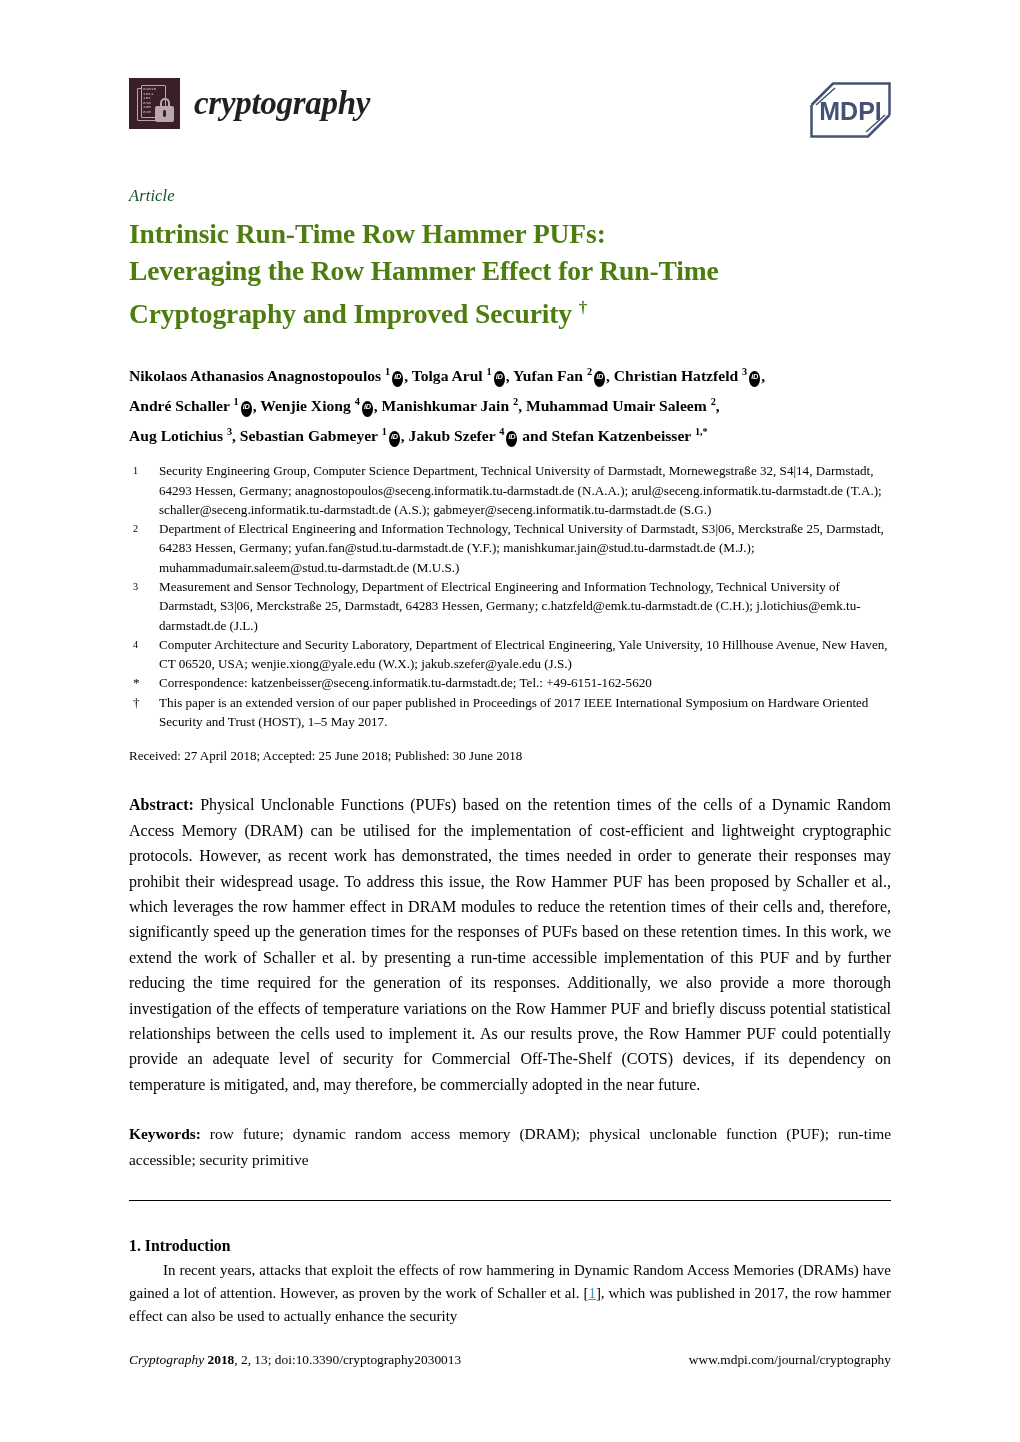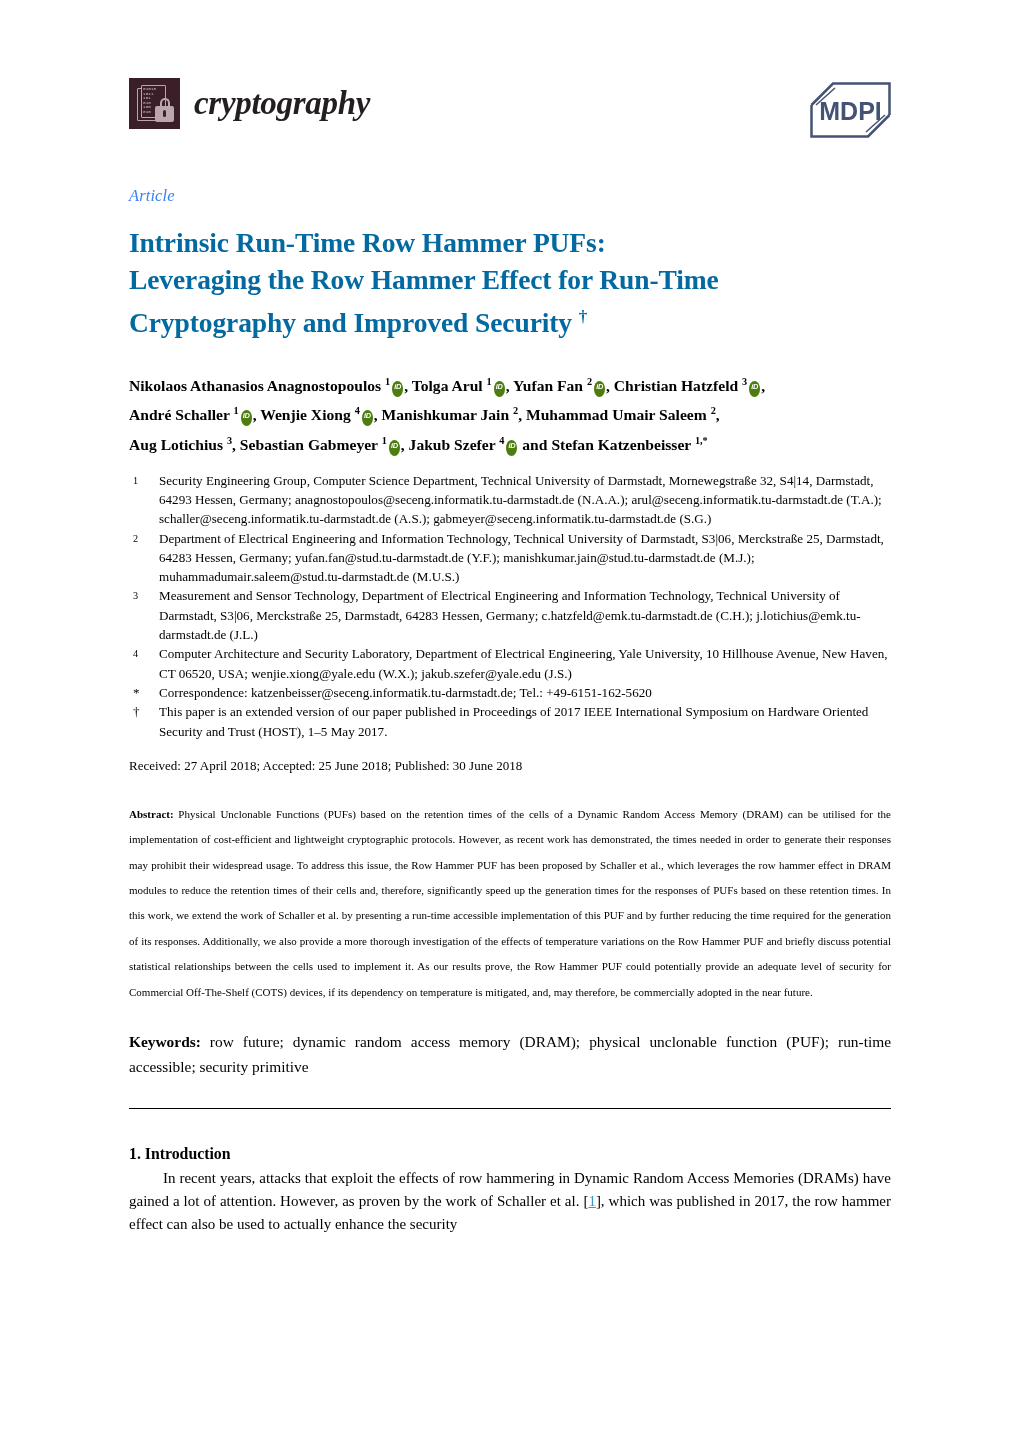--- a/index.html
+++ b/index.html
@@ -126,50 +126,51 @@
     right: -1px;
     top: 3px;
     width: 83px;
     height: 58px;
   }
 
   
   .article-type {
     font-style: italic;
     font-size: 16.5px;
-    color: #3b82f6;
+    color: #14532d;
     margin-top: 28px;
     letter-spacing: 0.1px;
   }
 
   
   .paper-title {
     font-size: 27.5px;
     font-weight: bold;
     line-height: 37px;
-    color: #0369a1;
+    color: #4d7c0f;
+    margin-top: 9px;
     letter-spacing: -0.1px;
   }
   .paper-title sup { font-size: 0.62em; vertical-align: super; }
 
   
   .authors {
     margin-top: 27px;
     font-size: 15.6px;
     font-weight: bold;
     line-height: 25.5px;
     color: #000;
   }
   .authors sup { font-weight: bold; font-size: 0.66em; vertical-align: super; }
   .orcid {
     display: inline-block;
     width: 11px;
     height: 16px;
     border-radius: 50%;
-    background: #4d7c0f;
+    background: #000000;
     color: #ffffff;
     font-size: 7.4px;
     font-family: "Liberation Sans", sans-serif;
     font-weight: bold;
     font-style: italic;
     line-height: 11px;
     text-align: center;
     vertical-align: 2px;
     margin: 8px 1px 0 2px;
     letter-spacing: -0.3px;
@@ -199,21 +200,21 @@
   
   .dates {
     margin-top: 15px;
     font-size: 13px;
     line-height: 20px;
   }
 
   
   .abstract {
     margin-top: 26px;
-    font-size: 11px;
+    font-size: 16px;
     line-height: 25.4px;
     text-align: justify;
   }
   .abstract b, .keywords b { font-weight: bold; }
   .keywords {
     margin-top: 24px;
     font-size: 15.4px;
     line-height: 25.4px;
     text-align: justify;
   }
@@ -345,14 +346,21 @@
       <b>Keywords:</b><span> row future; dynamic random access memory (DRAM); physical unclonable function (PUF); run-time accessible; security primitive</span>
     </div>
 
     <hr class="section-rule">
 
     <div class="sec-heading">1. Introduction</div>
     <p class="body-para"><span>In recent years, attacks that exploit the effects of row hammering in Dynamic Random Access Memories (DRAMs) have gained a lot of attention. However, as proven by the work of Schaller et al. [</span><a class="cite" href="#">1</a><span>], which was published in 2017, the row hammer effect can also be used to actually enhance the security</span></p>
 
   </div>
 
+  <div class="footer">
+    <div class="footer-left">
+      <i>Cryptography</i>
+      <b>2018</b><span>, 2, 13; doi:10.3390/cryptography2030013</span>
+    </div>
+    <div class="footer-right">www.mdpi.com/journal/cryptography</div>
+  </div>
 
 </div>
 
 </body></html>

